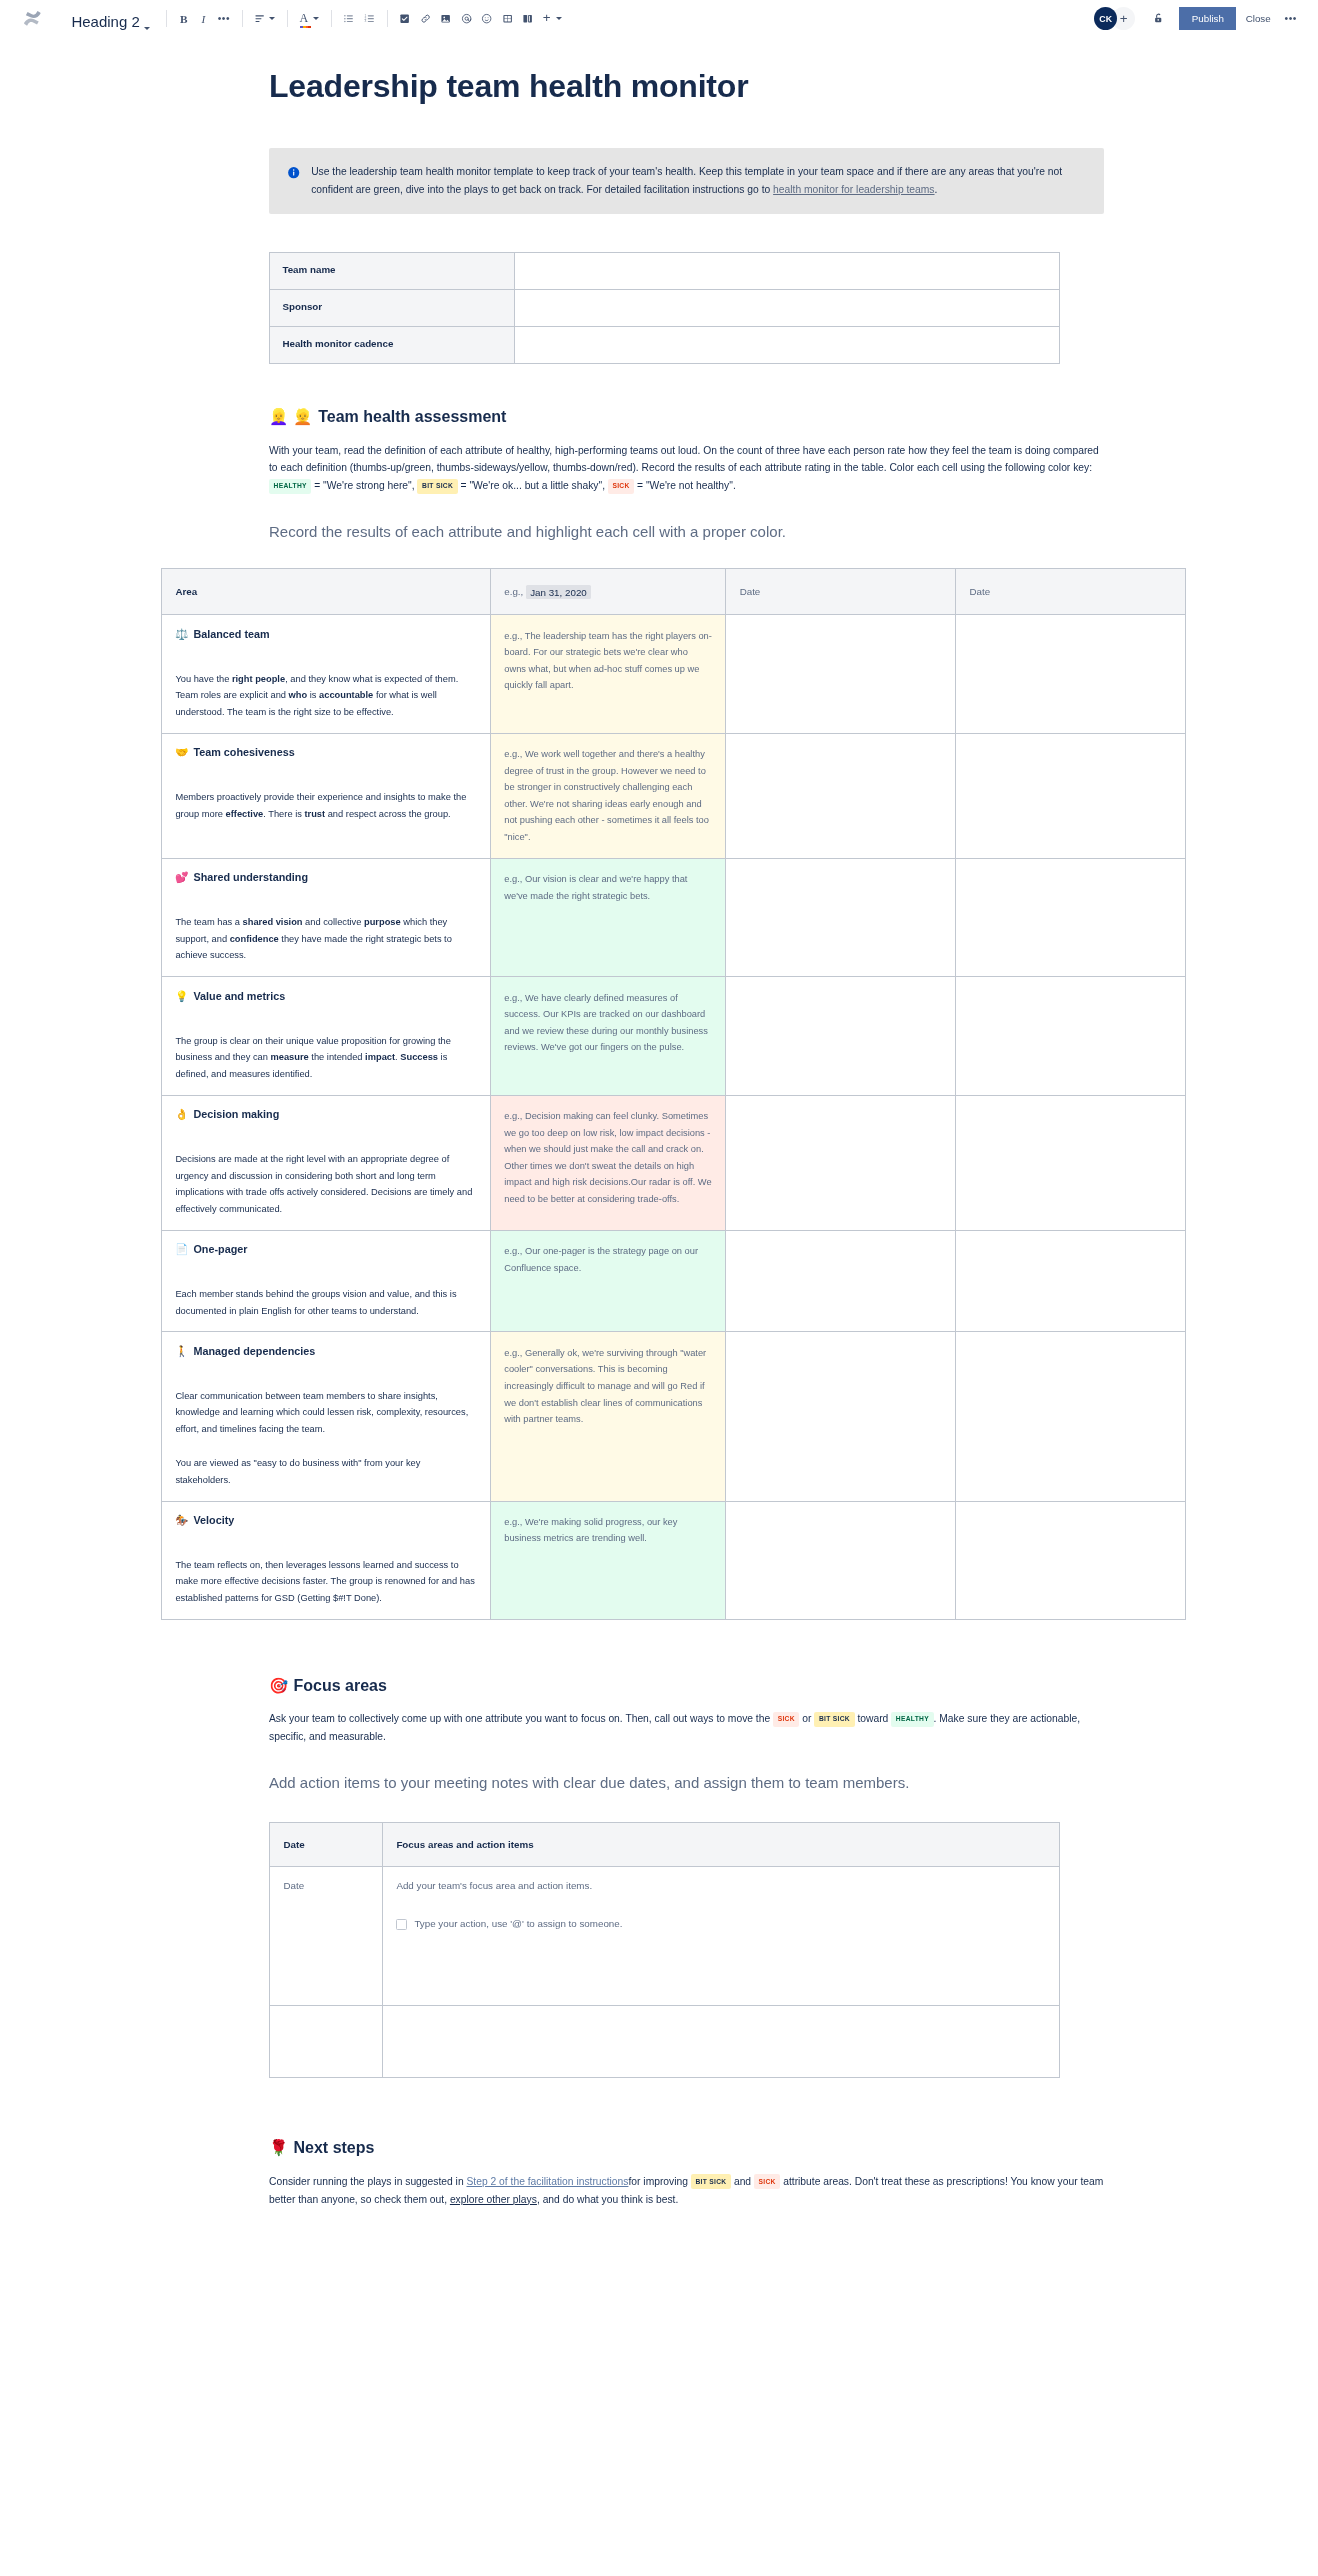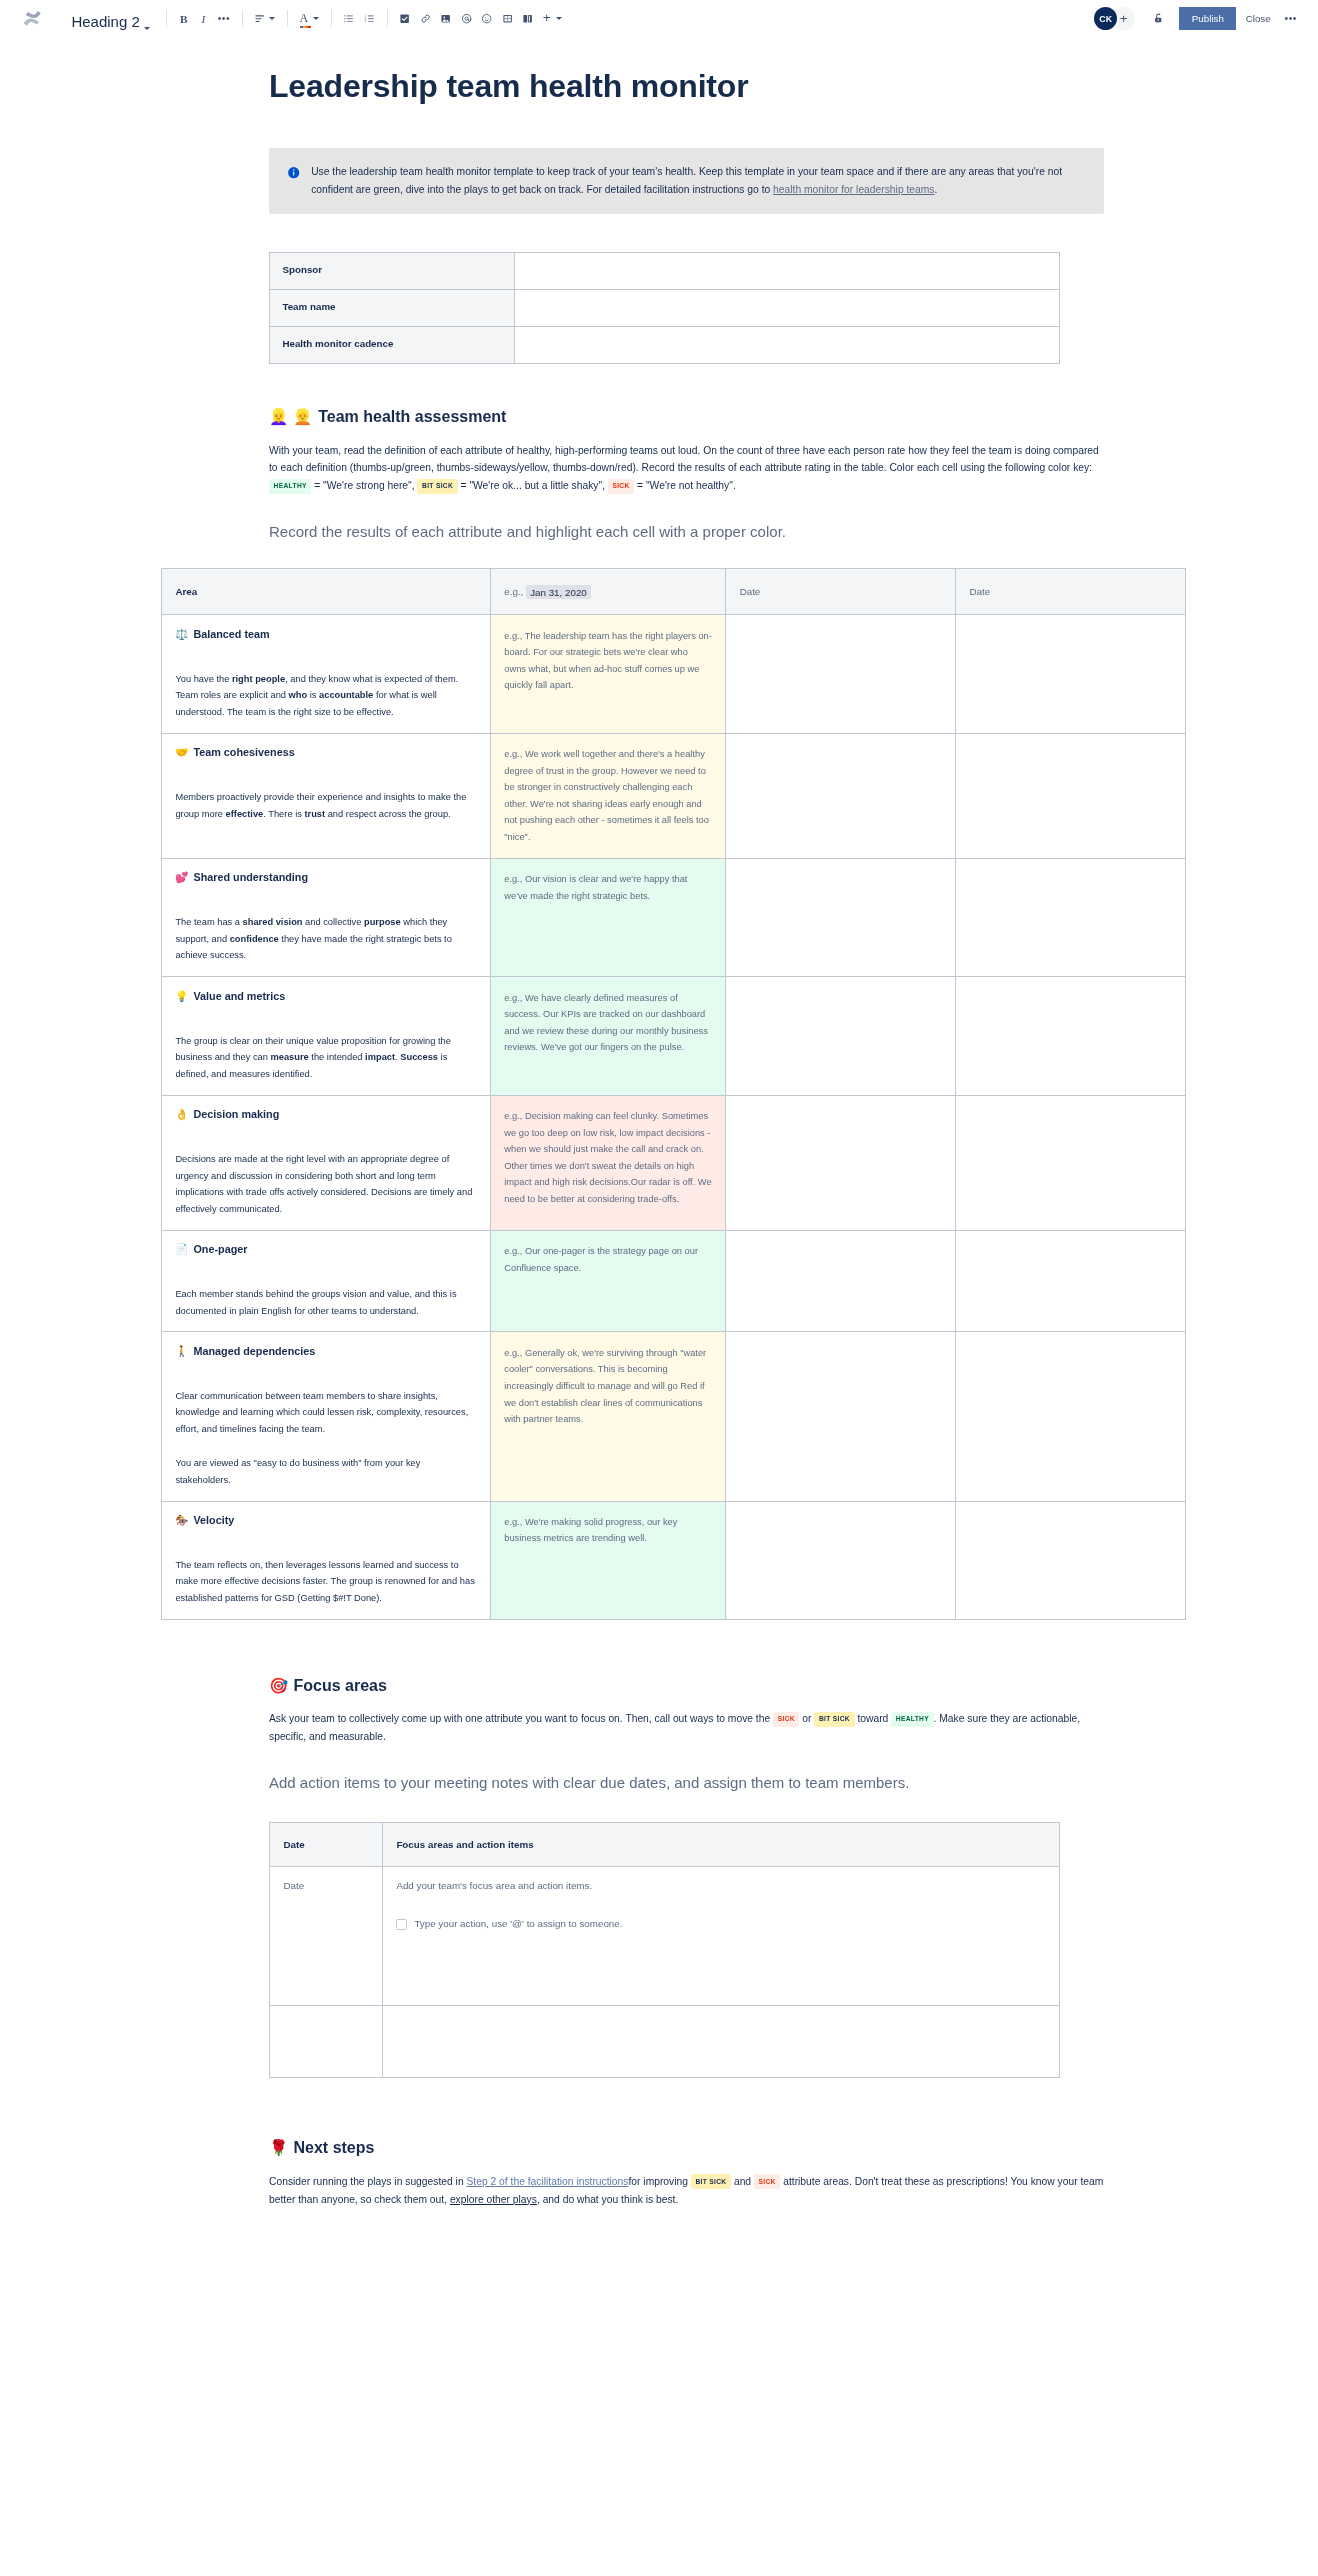--- a/index.html
+++ b/index.html
@@ -295,25 +295,25 @@
           <rect x="11" y="10" width="2" height="7" rx="1" fill="#fff"></rect>
           <circle cx="12" cy="7.3" r="1.3" fill="#fff"></circle>
         </svg>
       </span>
       <p><span>Use the leadership team health monitor template to keep track of your team's health. Keep this template in your team space and if there are any areas that you're not confident are green, dive into the plays to get back on track. For detailed facilitation instructions go to </span><a class="link" href="#">health monitor for leadership teams</a><span>.</span></p>
     </div>
 
     <table class="tbl info-tbl">
       <tbody>
         <tr>
+          <th>Team name</th>
+          <td></td>
+        </tr>
+        <tr>
           <th>Sponsor</th>
-          <td></td>
-        </tr>
-        <tr>
-          <th>Team name</th>
           <td></td>
         </tr>
         <tr>
           <th>Health monitor cadence</th>
           <td></td>
         </tr>
       </tbody>
     </table>
 
     <h2 class="sec">

